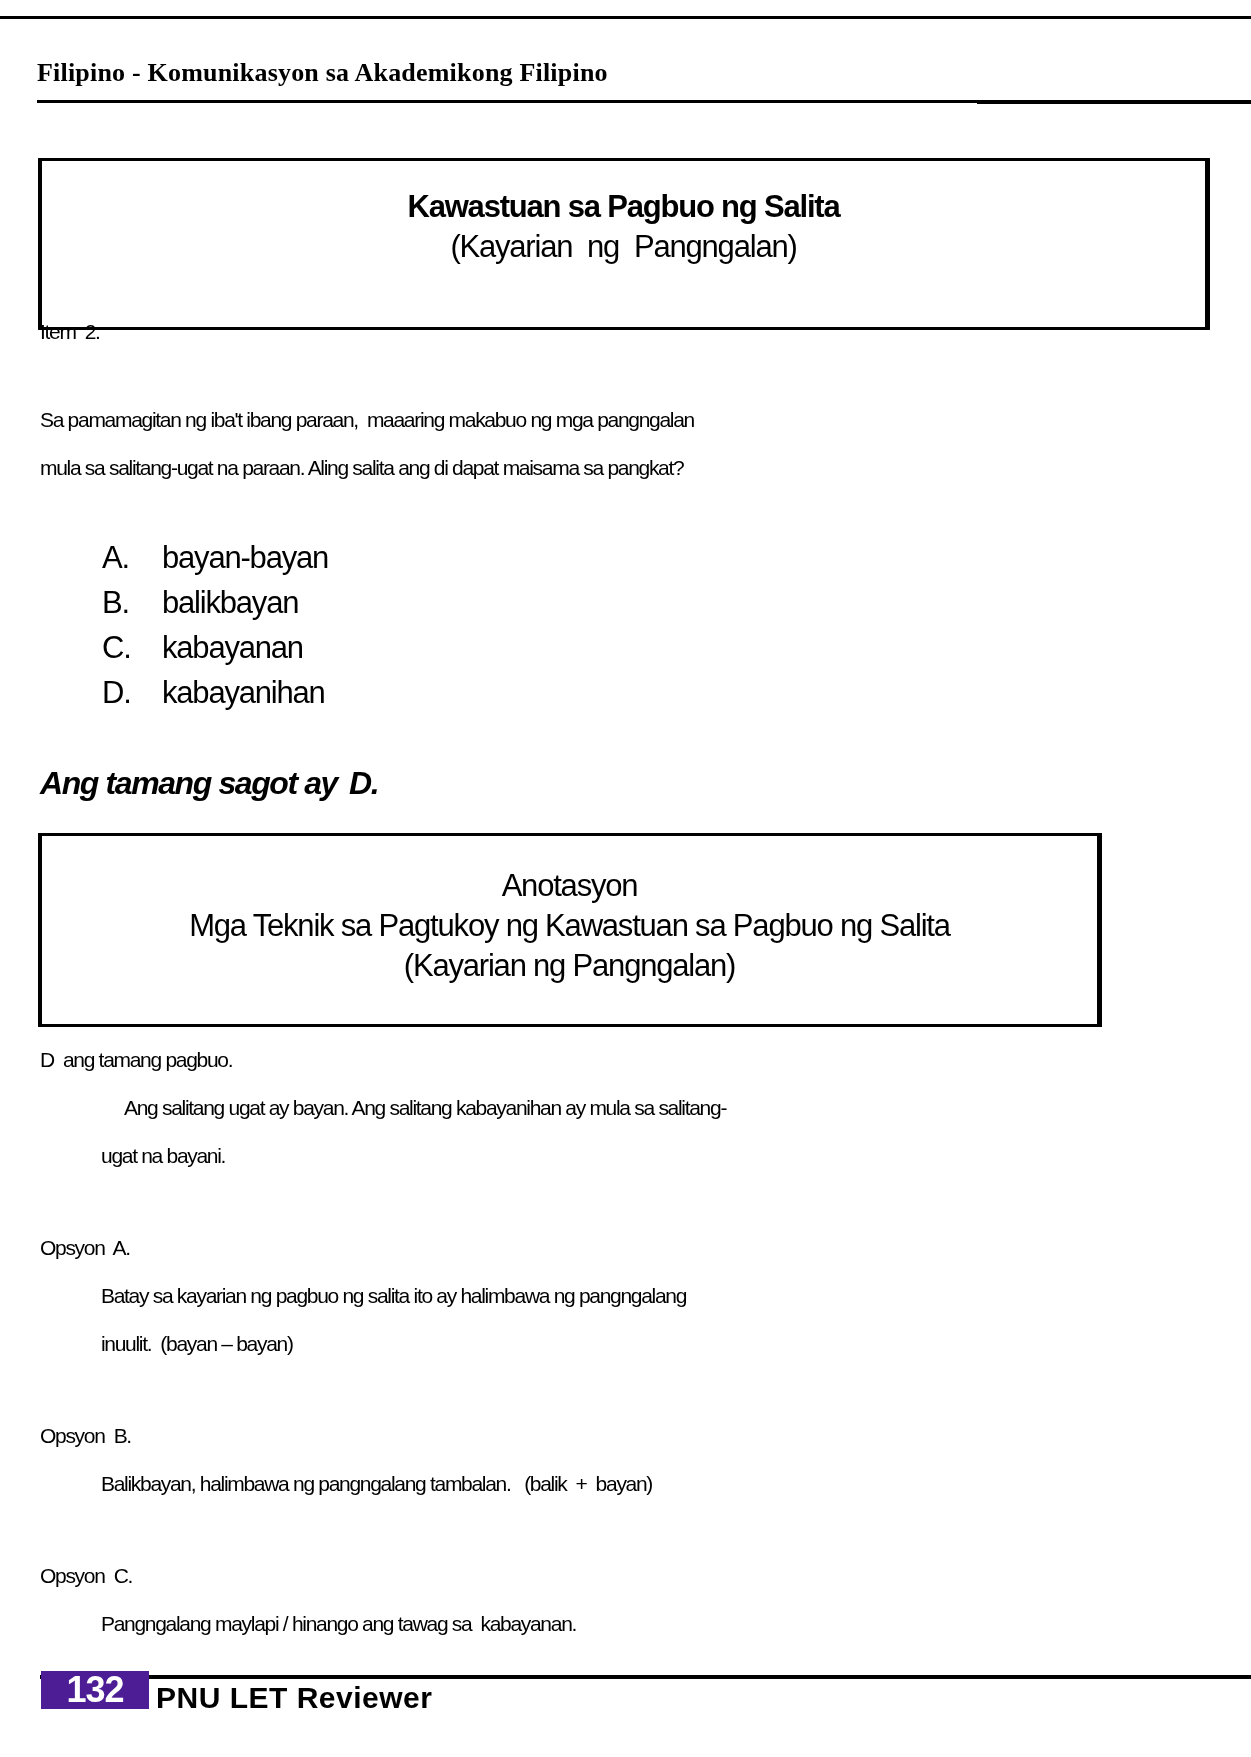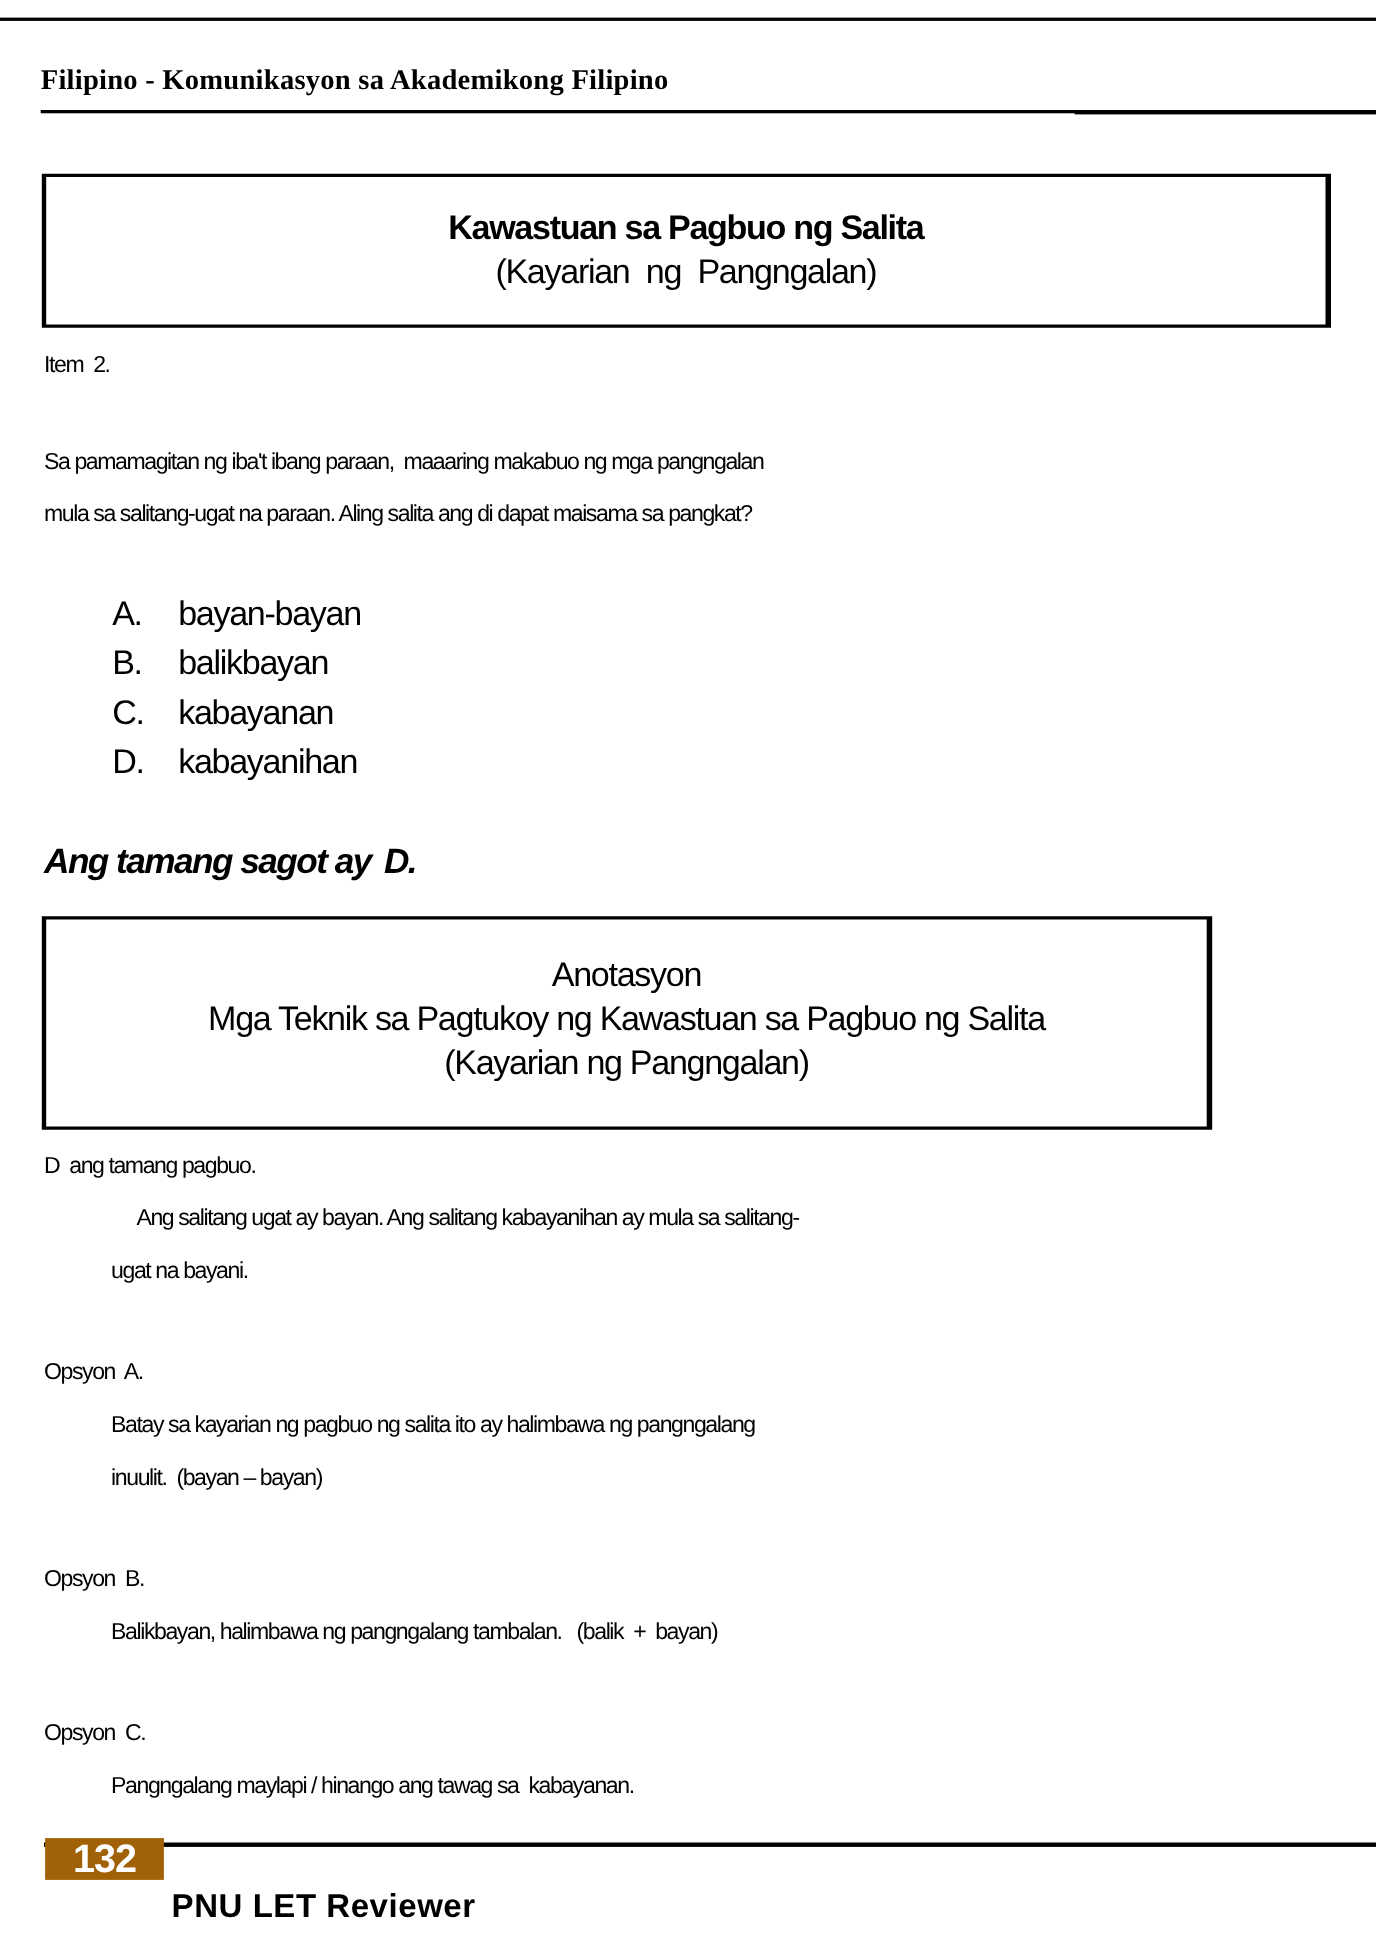--- a/index.html
+++ b/index.html
@@ -45,21 +45,21 @@
     .box {
       position: absolute;
       border: 3px solid #000;
       border-left-width: 4px;
       border-right-width: 5px;
       text-align: center;
       box-sizing: border-box;
     }
     .box1 {
       left: 38px; top: 158px;
-      width: 1172px; height: 140px;
+      width: 1172px; height: 172px;
       padding-top: 26px;
     }
     .box2 {
       left: 38px; top: 833px;
       width: 1064px; height: 194px;
       padding-top: 30px;
     }
     .box-line {
       font-size: 31px;
       line-height: 40px;
@@ -102,35 +102,34 @@
     .rule-foot {
       position: absolute;
       left: 40px; top: 1675px;
       width: 1211px; height: 4px;
       background: #000;
     }
     .page-num {
       position: absolute;
       left: 41px; top: 1671px;
       width: 108px; height: 38px;
-      background: #a16207;
+      background: #4c1d95;
       color: #fff;
       font-weight: bold;
       font-size: 36px;
       line-height: 38px;
       text-align: center;
       letter-spacing: -1px;
     }
     .book-title {
       position: absolute;
       left: 156px; top: 1681px;
       font-weight: bold;
       font-size: 30px;
       letter-spacing: 0.5px;
-      margin-top: 36px;
     }
   </style>
 </head>
 <body>
 
 <div class="rule-top"></div>
 
 <div class="running-head">Filipino - Komunikasyon sa Akademikong Filipino</div>
 <div class="rule-head"></div>
 

